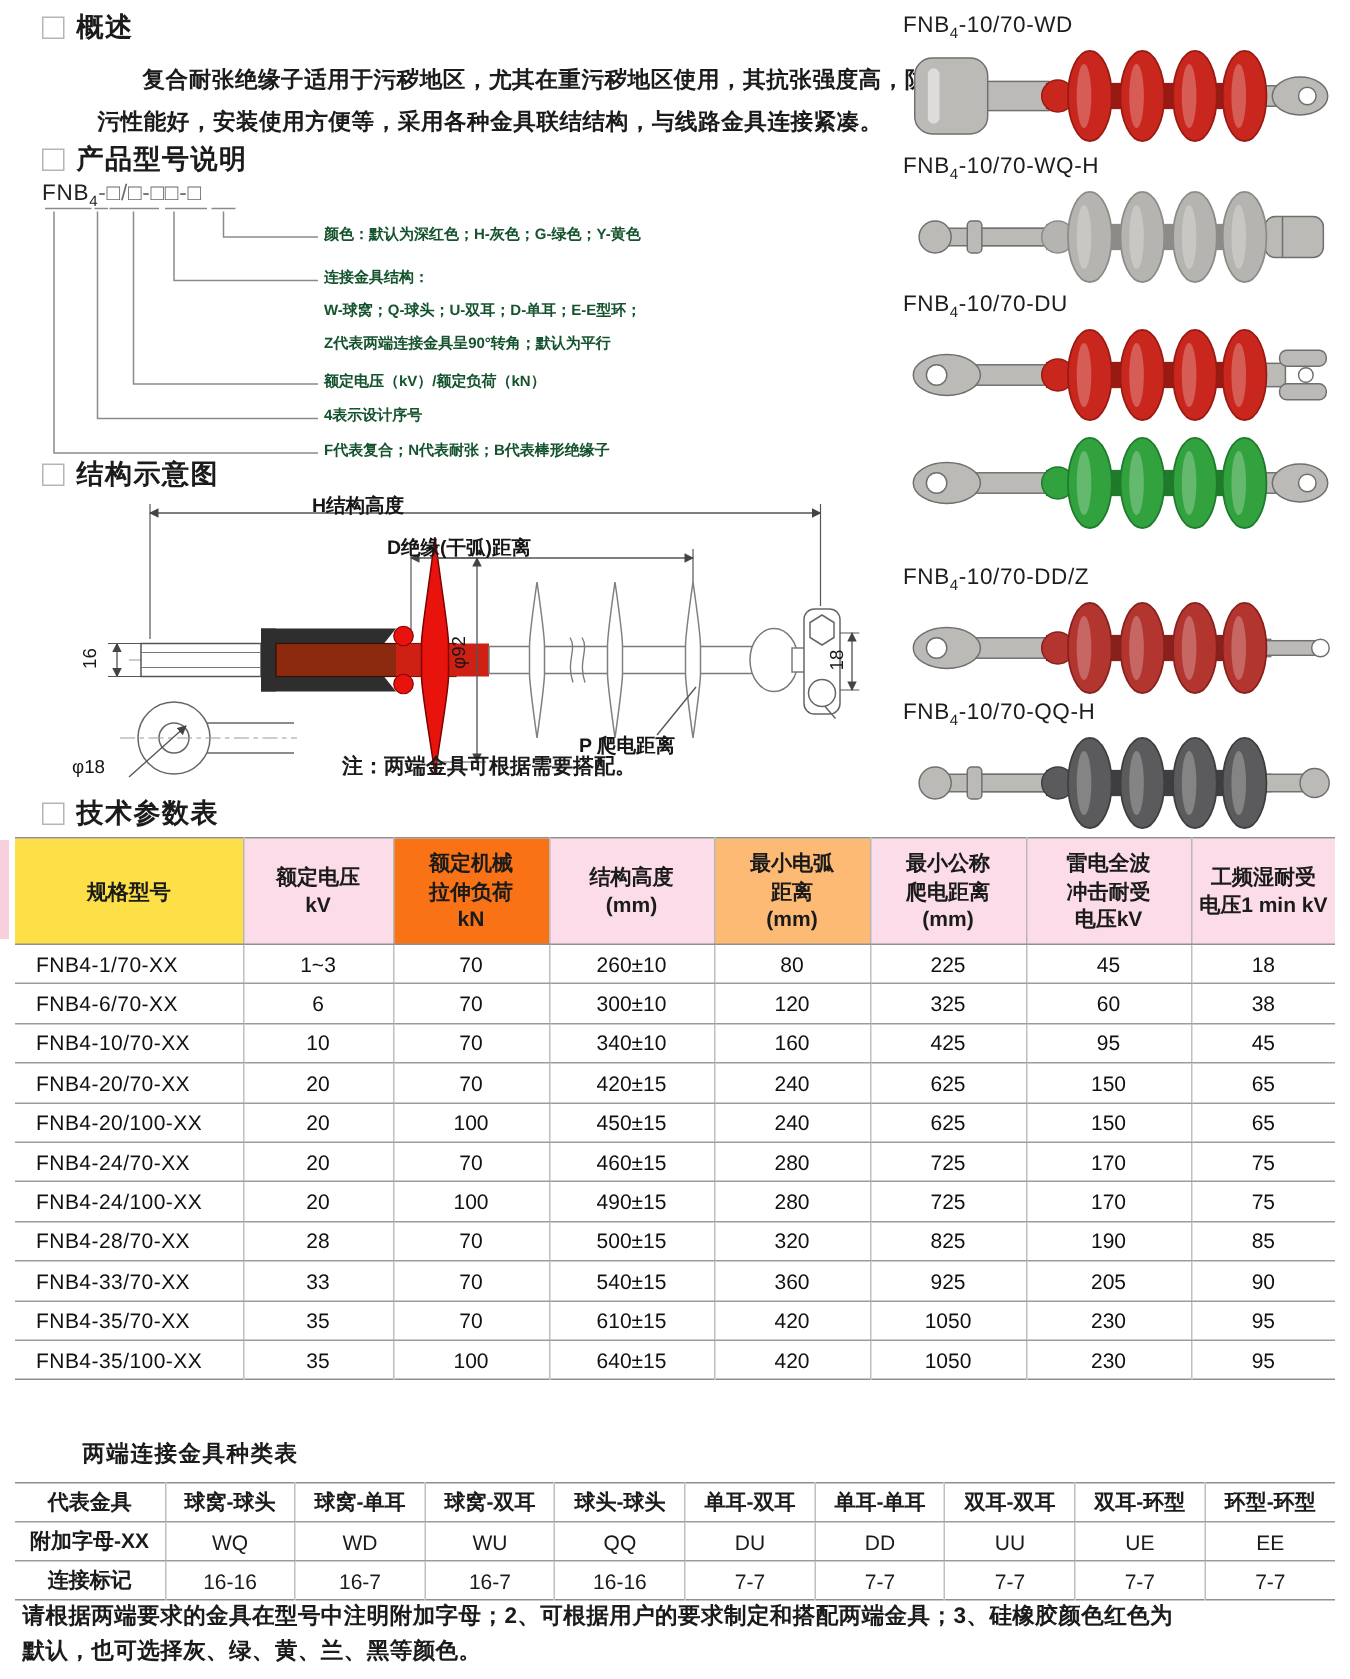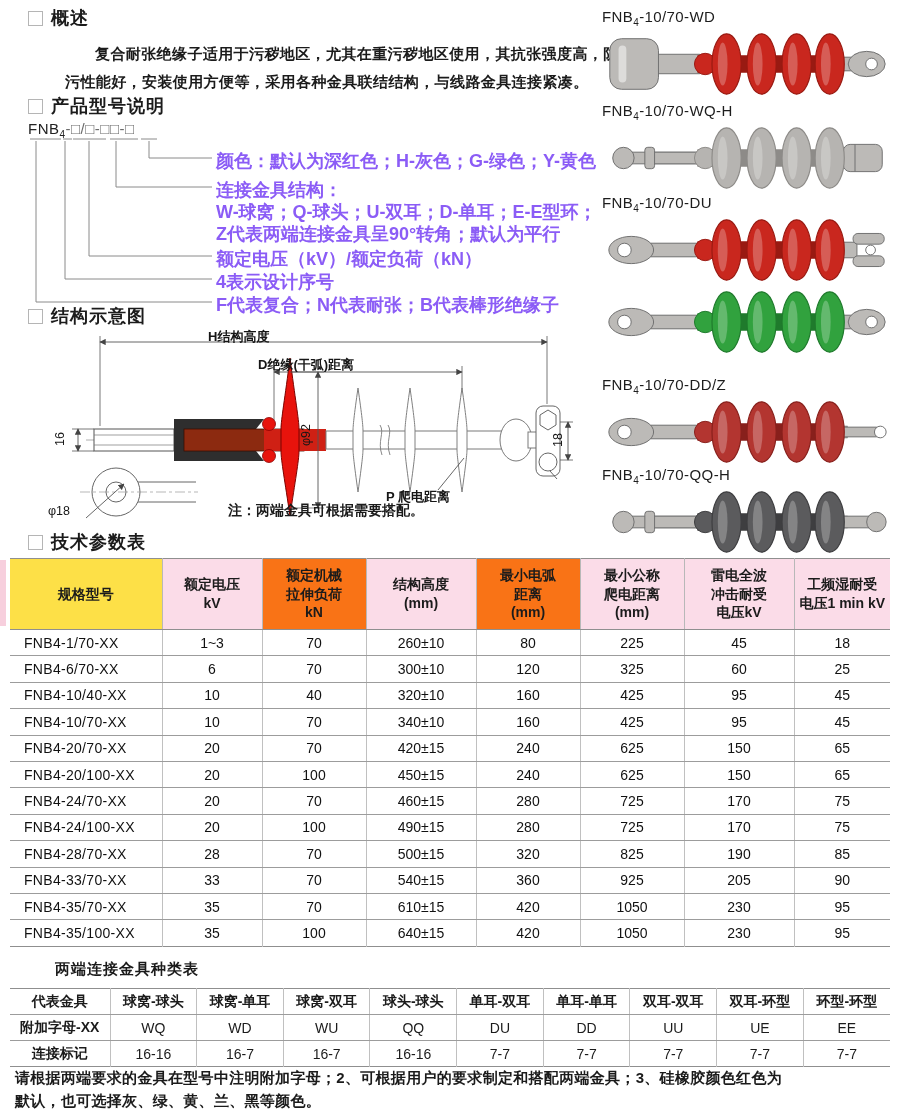--- a/index.html
+++ b/index.html
@@ -6,21 +6,21 @@
   body{width:900px;height:1119px;position:relative;font-family:"Liberation Sans","DejaVu Sans",sans-serif;color:#1b1b1b;overflow:hidden;}
   .heading{position:absolute;font-size:18px;font-weight:bold;display:flex;align-items:center;gap:8px;letter-spacing:1px;}
   .heading .sq{width:13px;height:13px;border:1.5px solid #b5b5b5;background:#fff;flex:0 0 auto;}
   .para{position:absolute;left:28px;top:40px;width:556px;font-size:15px;font-weight:bold;line-height:1.85;text-indent:2em;letter-spacing:0.4px;margin-left:37px;}
 
   
   .mdiag{position:absolute;left:28px;top:120px;width:560px;height:192px;}
   .mformula{position:absolute;left:0;top:0;font-size:15px;letter-spacing:0.5px;color:#222;}
   .mformula sub{font-size:10px;}
   .mformula .boxes{color:#6b6b6b;}
-  .mnote{position:absolute;left:188px;font-size:18px;font-weight:bold;white-space:nowrap;color:#8b5cf6;}
+  .mnote{position:absolute;left:188px;font-size:10px;font-weight:bold;white-space:nowrap;color:#14532d;}
   .mlines{position:absolute;left:0;top:0;}
 
   
   .sdiag{position:absolute;left:28px;top:328px;width:545px;height:195px;}
   .slabel{position:absolute;font-size:13px;font-weight:bold;color:#161616;white-space:nowrap;}
   .slabel.center{}
   .slabel.rot{transform:rotate(-90deg);transform-origin:center;font-weight:normal;font-size:12.5px;}
   .snote{position:absolute;left:200px;top:174px;font-size:14px;font-weight:bold;white-space:nowrap;}
 
   
@@ -310,21 +310,21 @@
   <thead id="spec-head">
       <tr>
         <th style="background: #fde047;">规格型号</th>
         <th style="background: rgb(251, 220, 232);">额定电压
 kV</th>
         <th style="background: #f97316;">额定机械
 拉伸负荷
 kN</th>
         <th style="background: rgb(251, 220, 232);">结构高度
 (mm)</th>
-        <th style="background: #f97316;">最小电弧
+        <th style="background: #fdba74;">最小电弧
 距离
 (mm)</th>
         <th style="background: rgb(251, 220, 232);">最小公称
 爬电距离
 (mm)</th>
         <th style="background: rgb(251, 220, 232);">雷电全波
 冲击耐受
 电压kV</th>
         <th style="background: rgb(251, 220, 232);">工频湿耐受
 电压1 min kV</th>
@@ -342,31 +342,21 @@
         <td>18</td>
       </tr>
       <tr>
         <td class="model">FNB4-6/70-XX</td>
         <td>6</td>
         <td>70</td>
         <td>300±10</td>
         <td>120</td>
         <td>325</td>
         <td>60</td>
-        <td>25</td>
-      </tr>
-      <tr>
-        <td class="model">FNB4-10/40-XX</td>
-        <td>10</td>
-        <td>40</td>
-        <td>320±10</td>
-        <td>160</td>
-        <td>425</td>
-        <td>95</td>
-        <td>45</td>
+        <td>38</td>
       </tr>
       <tr>
         <td class="model">FNB4-10/70-XX</td>
         <td>10</td>
         <td>70</td>
         <td>340±10</td>
         <td>160</td>
         <td>425</td>
         <td>95</td>
         <td>45</td>

